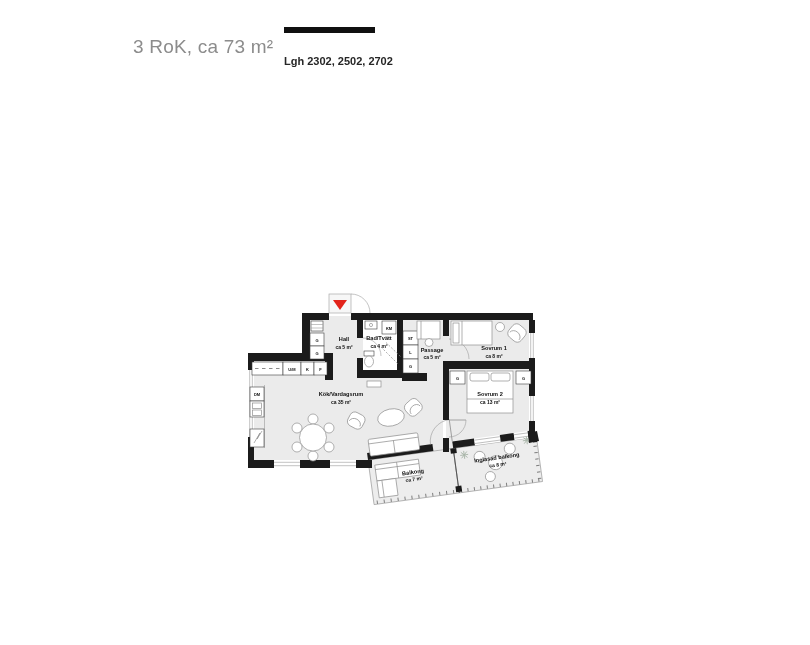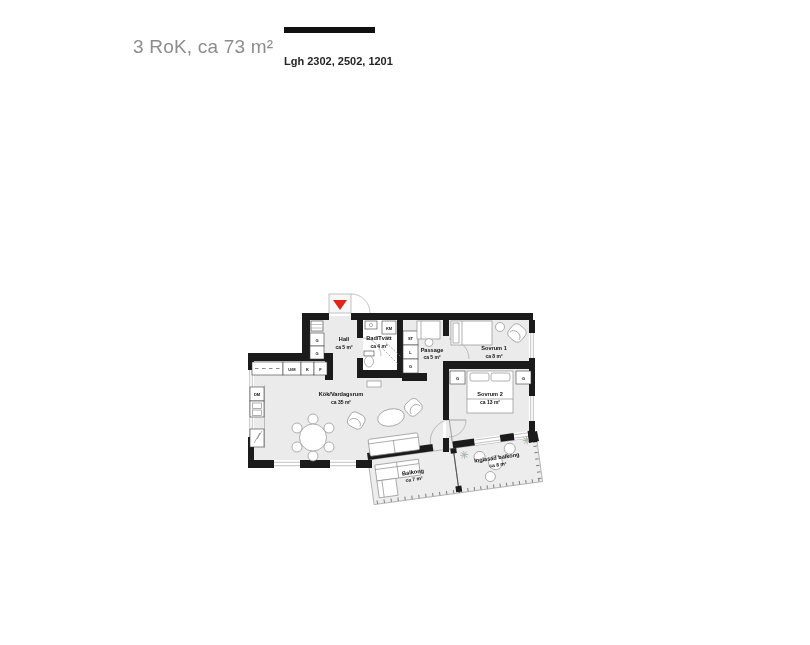--- a/index.html
+++ b/index.html
@@ -25,21 +25,21 @@
   .tiny{font-size:4px;font-weight:bold;fill:#101010;text-anchor:middle;}
   .plant{fill:none;stroke:#a9b5a9;stroke-width:0.9;}
 </style>
 </head>
 <body>
 
 <div class="page">
 
   <div class="title">3 RoK, ca 73 m²</div>
   <div class="hdr-bar"></div>
-  <div class="apts">Lgh 2302, 2502, 1201</div>
+  <div class="apts">Lgh 2302, 2502, 2702</div>
 
   <svg width="320" height="238" viewBox="240 282 320 238">
 
     <g>
       <rect class="floor" x="306" y="316" width="227" height="50"></rect>
       <polygon class="floor" points="446,366 533,366 533,437 446,449"></polygon>
       <polygon class="floor" points="252,358 443,358 443,449 370,461 252,461"></polygon>
     </g>
 
     <g transform="rotate(-7.8 368 460)">

